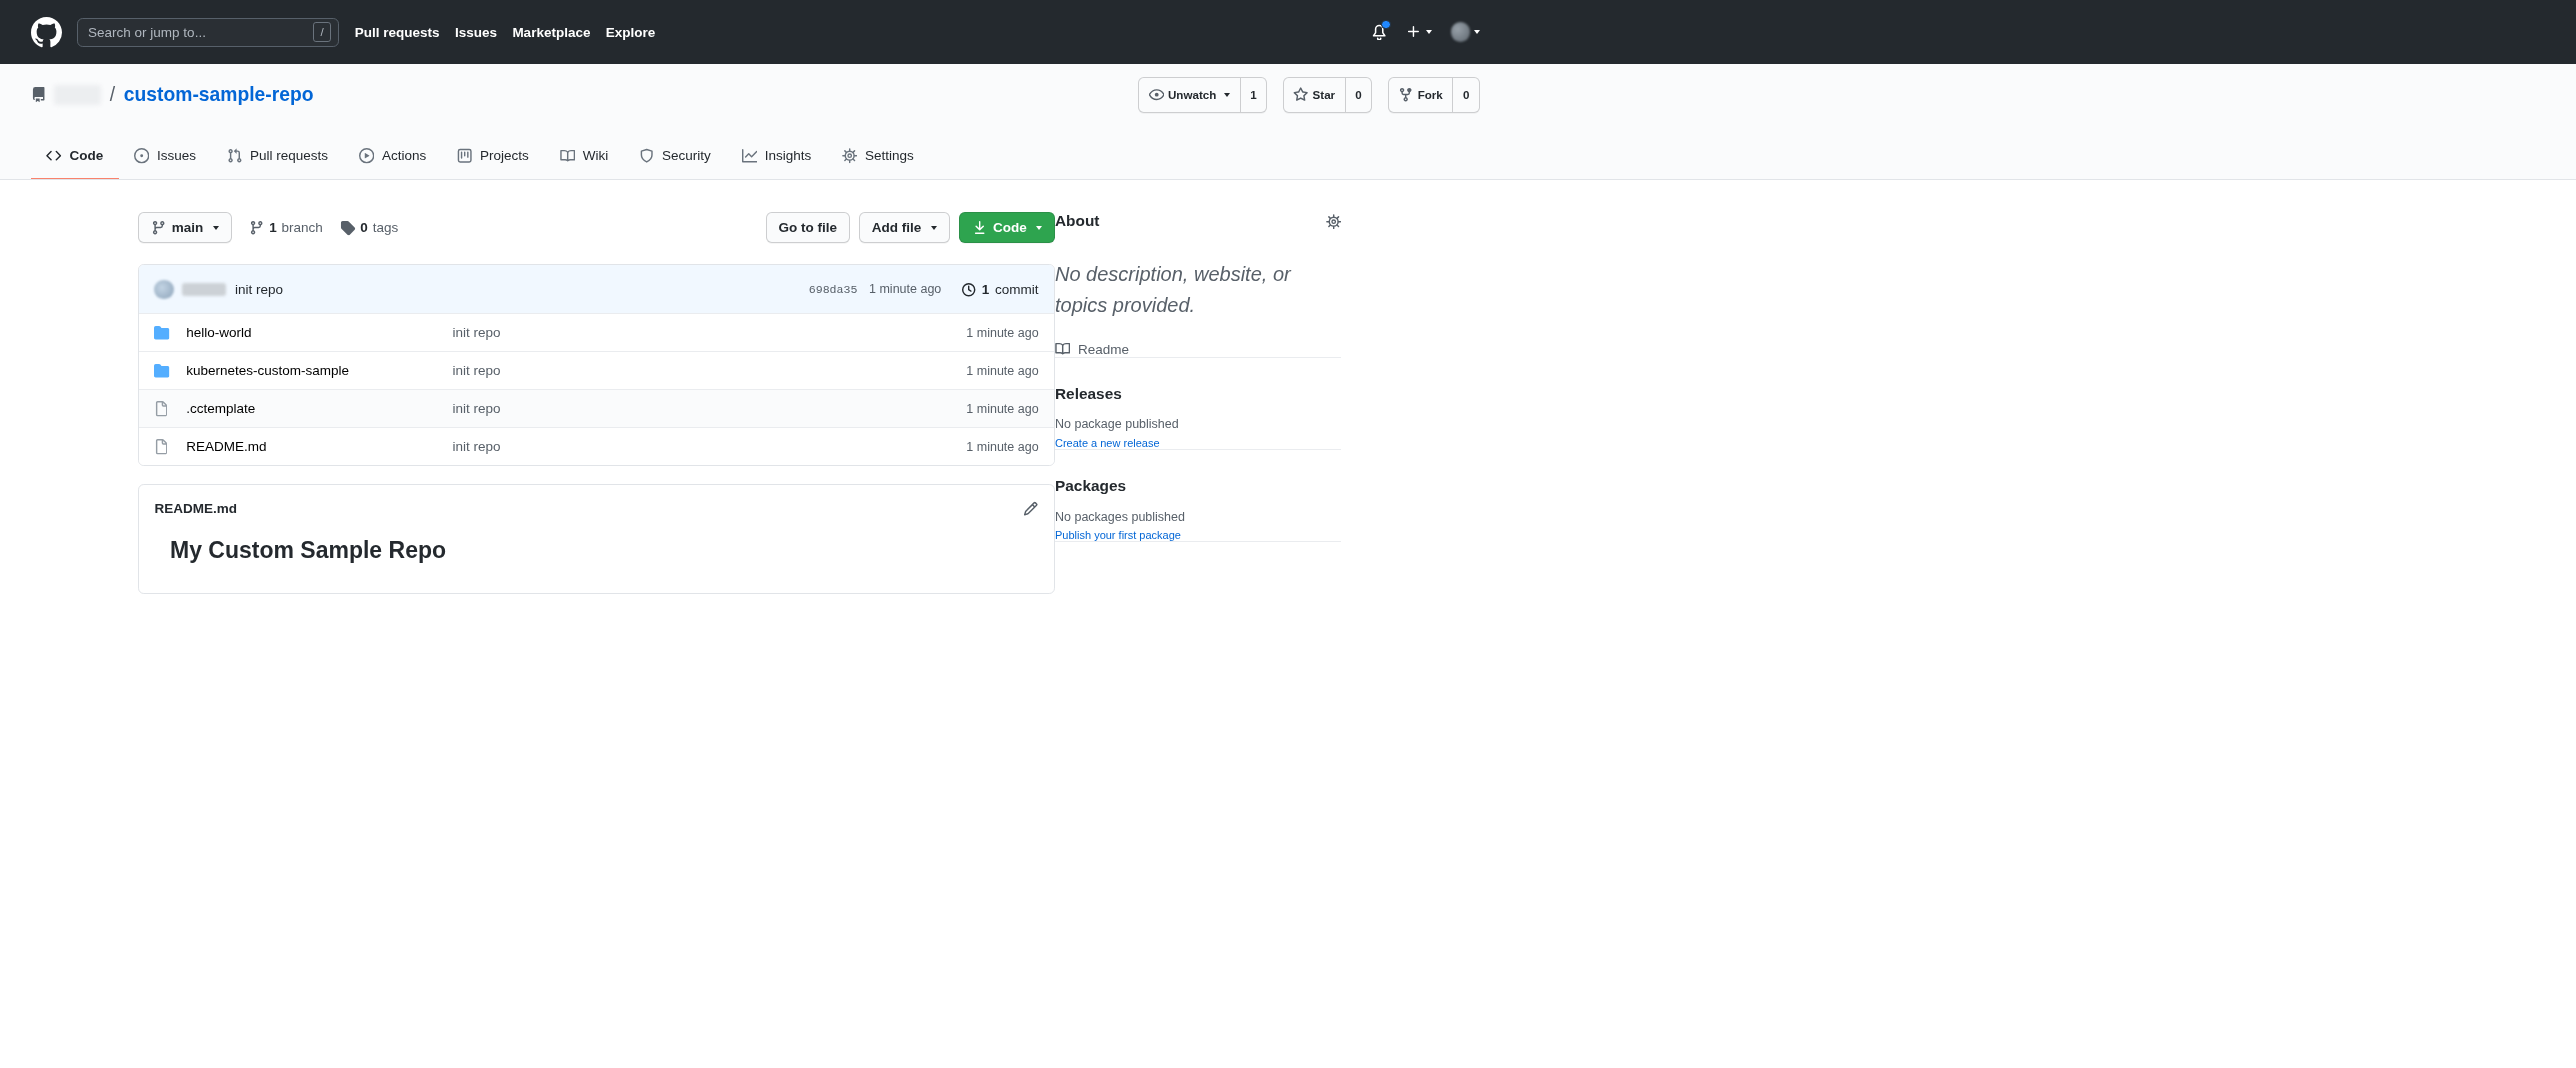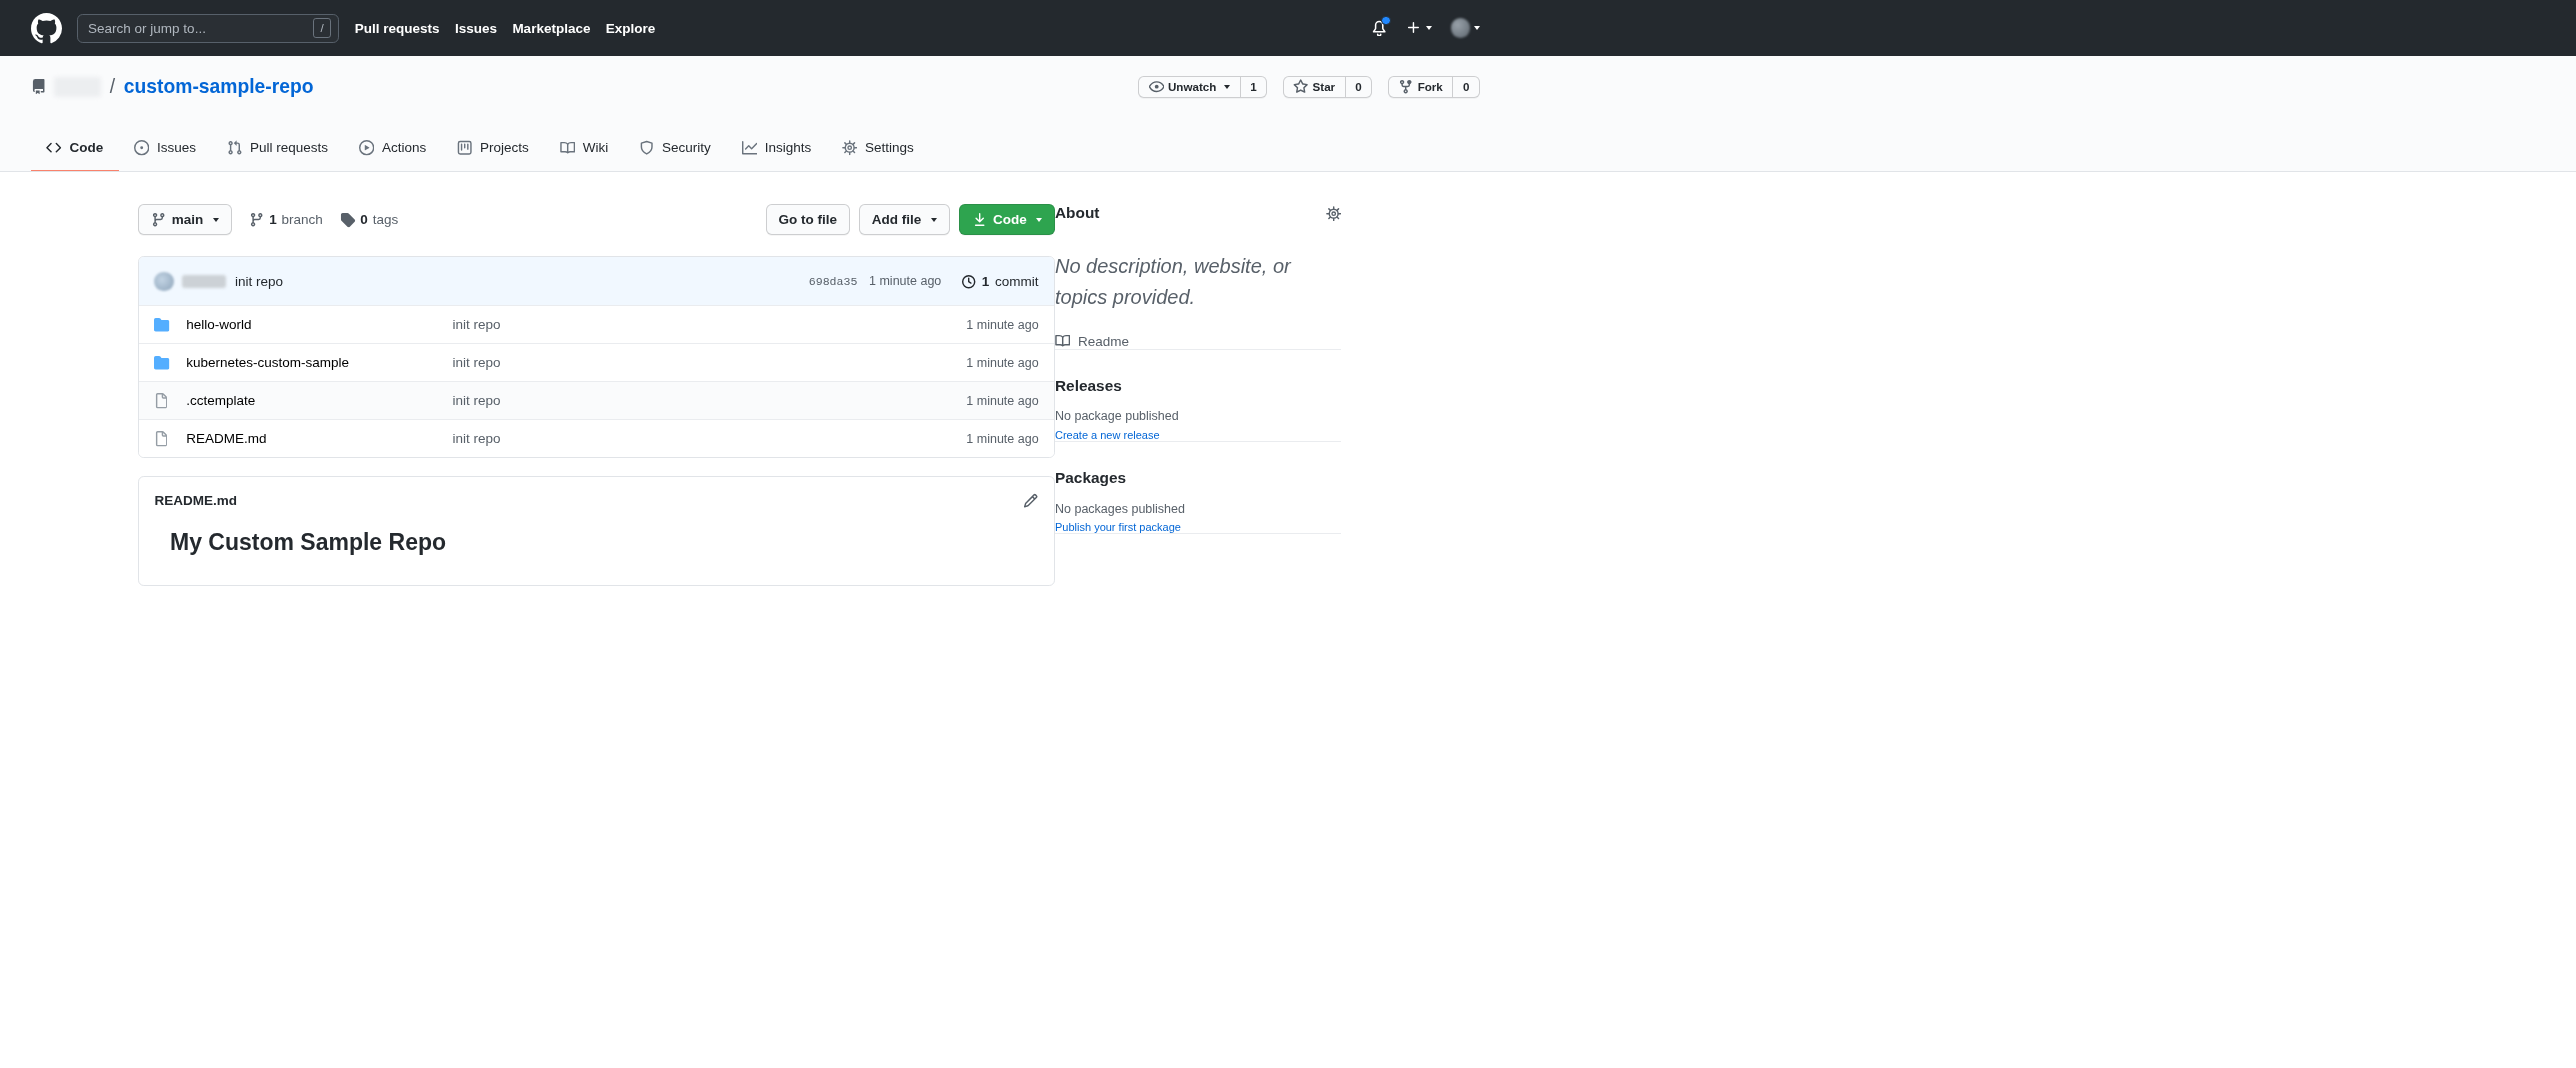--- a/index.html
+++ b/index.html
@@ -6,21 +6,21 @@
   html,body { margin:0; padding:0; }
   body {
     width:2576px; height:1069px; overflow:hidden;
     background:#ffffff; color:#24292e;
     font-family:"Liberation Sans","DejaVu Sans",sans-serif;
     font-size:13.5px;
   }
   .icon { display:inline-block; vertical-align:middle; flex:none; }
 
   
-  .gh-header { height:56px; background:#24292e; width:100%; }
+  .gh-header { height:64px; background:#24292e; width:100%; }
   .gh-header-inner { width:1511px; height:100%; padding:0 31px; display:flex; align-items:center; }
   .logo { color:#fff; margin-right:15.4px; cursor:pointer; }
   .searchbox {
     width:262px; height:29px; border:1px solid #57606a; border-radius:5.8px;
     display:flex; align-items:center; padding:0 7.7px; margin-right:15.4px; background:rgba(255,255,255,0.03);
   }
   .searchbox input {
     flex:1; min-width:0; background:transparent; border:none; outline:none;
     color:#fff; font-size:13.5px; font-family:inherit;
   }
@@ -54,21 +54,21 @@
   .repo-head { background:#fafbfc; border-bottom:1px solid #e1e4e8; width:100%; }
   .repo-head-inner { width:1511px; padding:15.4px 31px 0; }
   .breadcrumb-row { display:flex; align-items:center; height:31px; }
   .repo-icon { color:#586069; margin-right:7.7px; }
   .owner-blob { width:47px; height:19.3px; background:#eceef0; border-radius:2.9px; filter:blur(1.9px); margin-right:8.7px; cursor:pointer; }
   .crumb-sep { font-size:19.3px; color:#586069; margin-right:8.7px; }
   .repo-name { font-size:19.3px; font-weight:700; color:#0366d6; text-decoration:none; cursor:pointer; }
   .repo-actions { margin-left:auto; display:flex; gap:15.4px; }
   .btn-group { display:flex; font-size:11.6px; font-weight:700; color:#24292e; }
   .seg {
-    display:flex; align-items:center; gap:3.9px; height:22px; padding:0 9.6px;
+    display:flex; align-items:center; gap:3.9px; height:36px; padding:0 9.6px;
     background:#fafbfc; border:1px solid rgba(27,31,35,0.2); cursor:pointer;
     box-shadow:0 1px 0 rgba(27,31,35,0.04);
   }
   .seg .icon { color:#586069; }
   .seg-main { border-radius:5.8px 0 0 5.8px; }
   .seg-count { border-left:none; border-radius:0 5.8px 5.8px 0; background:#fafbfc; }
   .tabs { display:flex; margin-top:23px; }
   .tab {
     display:flex; align-items:center; gap:7.7px; height:46px; padding:0 15.4px;
     font-size:13.5px; color:#24292e; border-bottom:1.9px solid transparent; cursor:pointer; white-space:nowrap;

